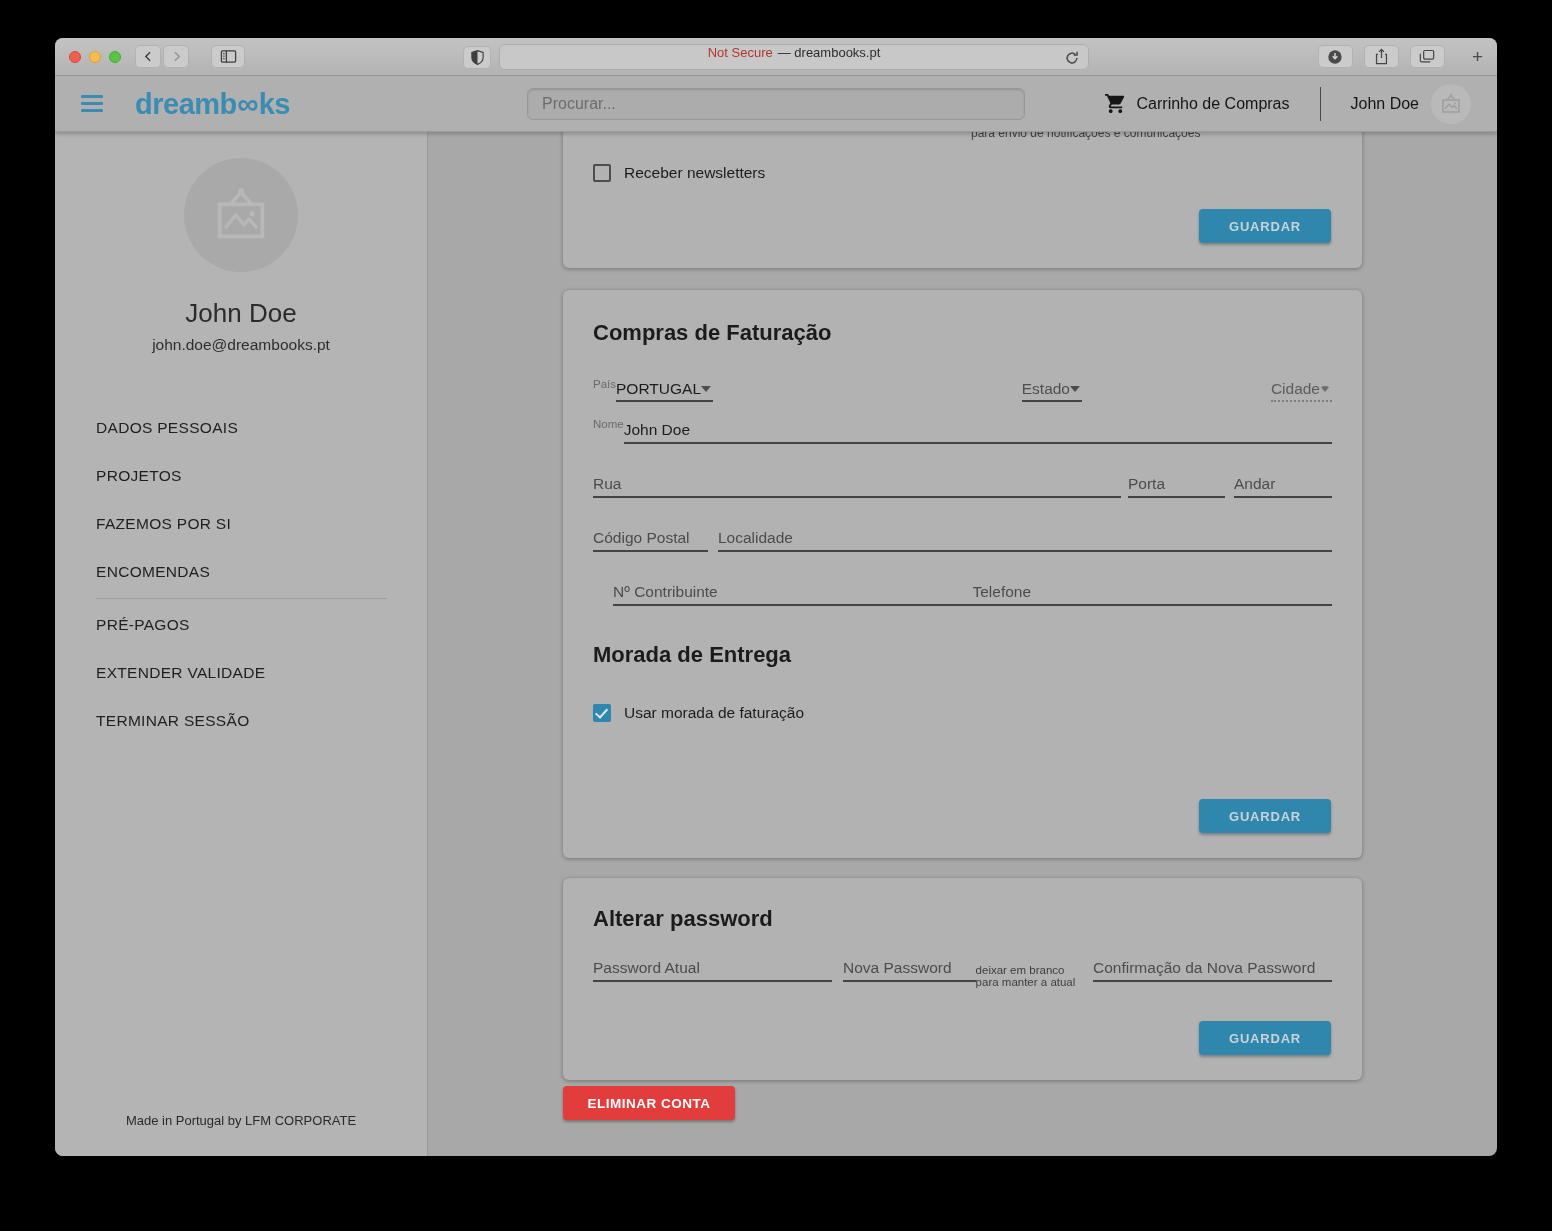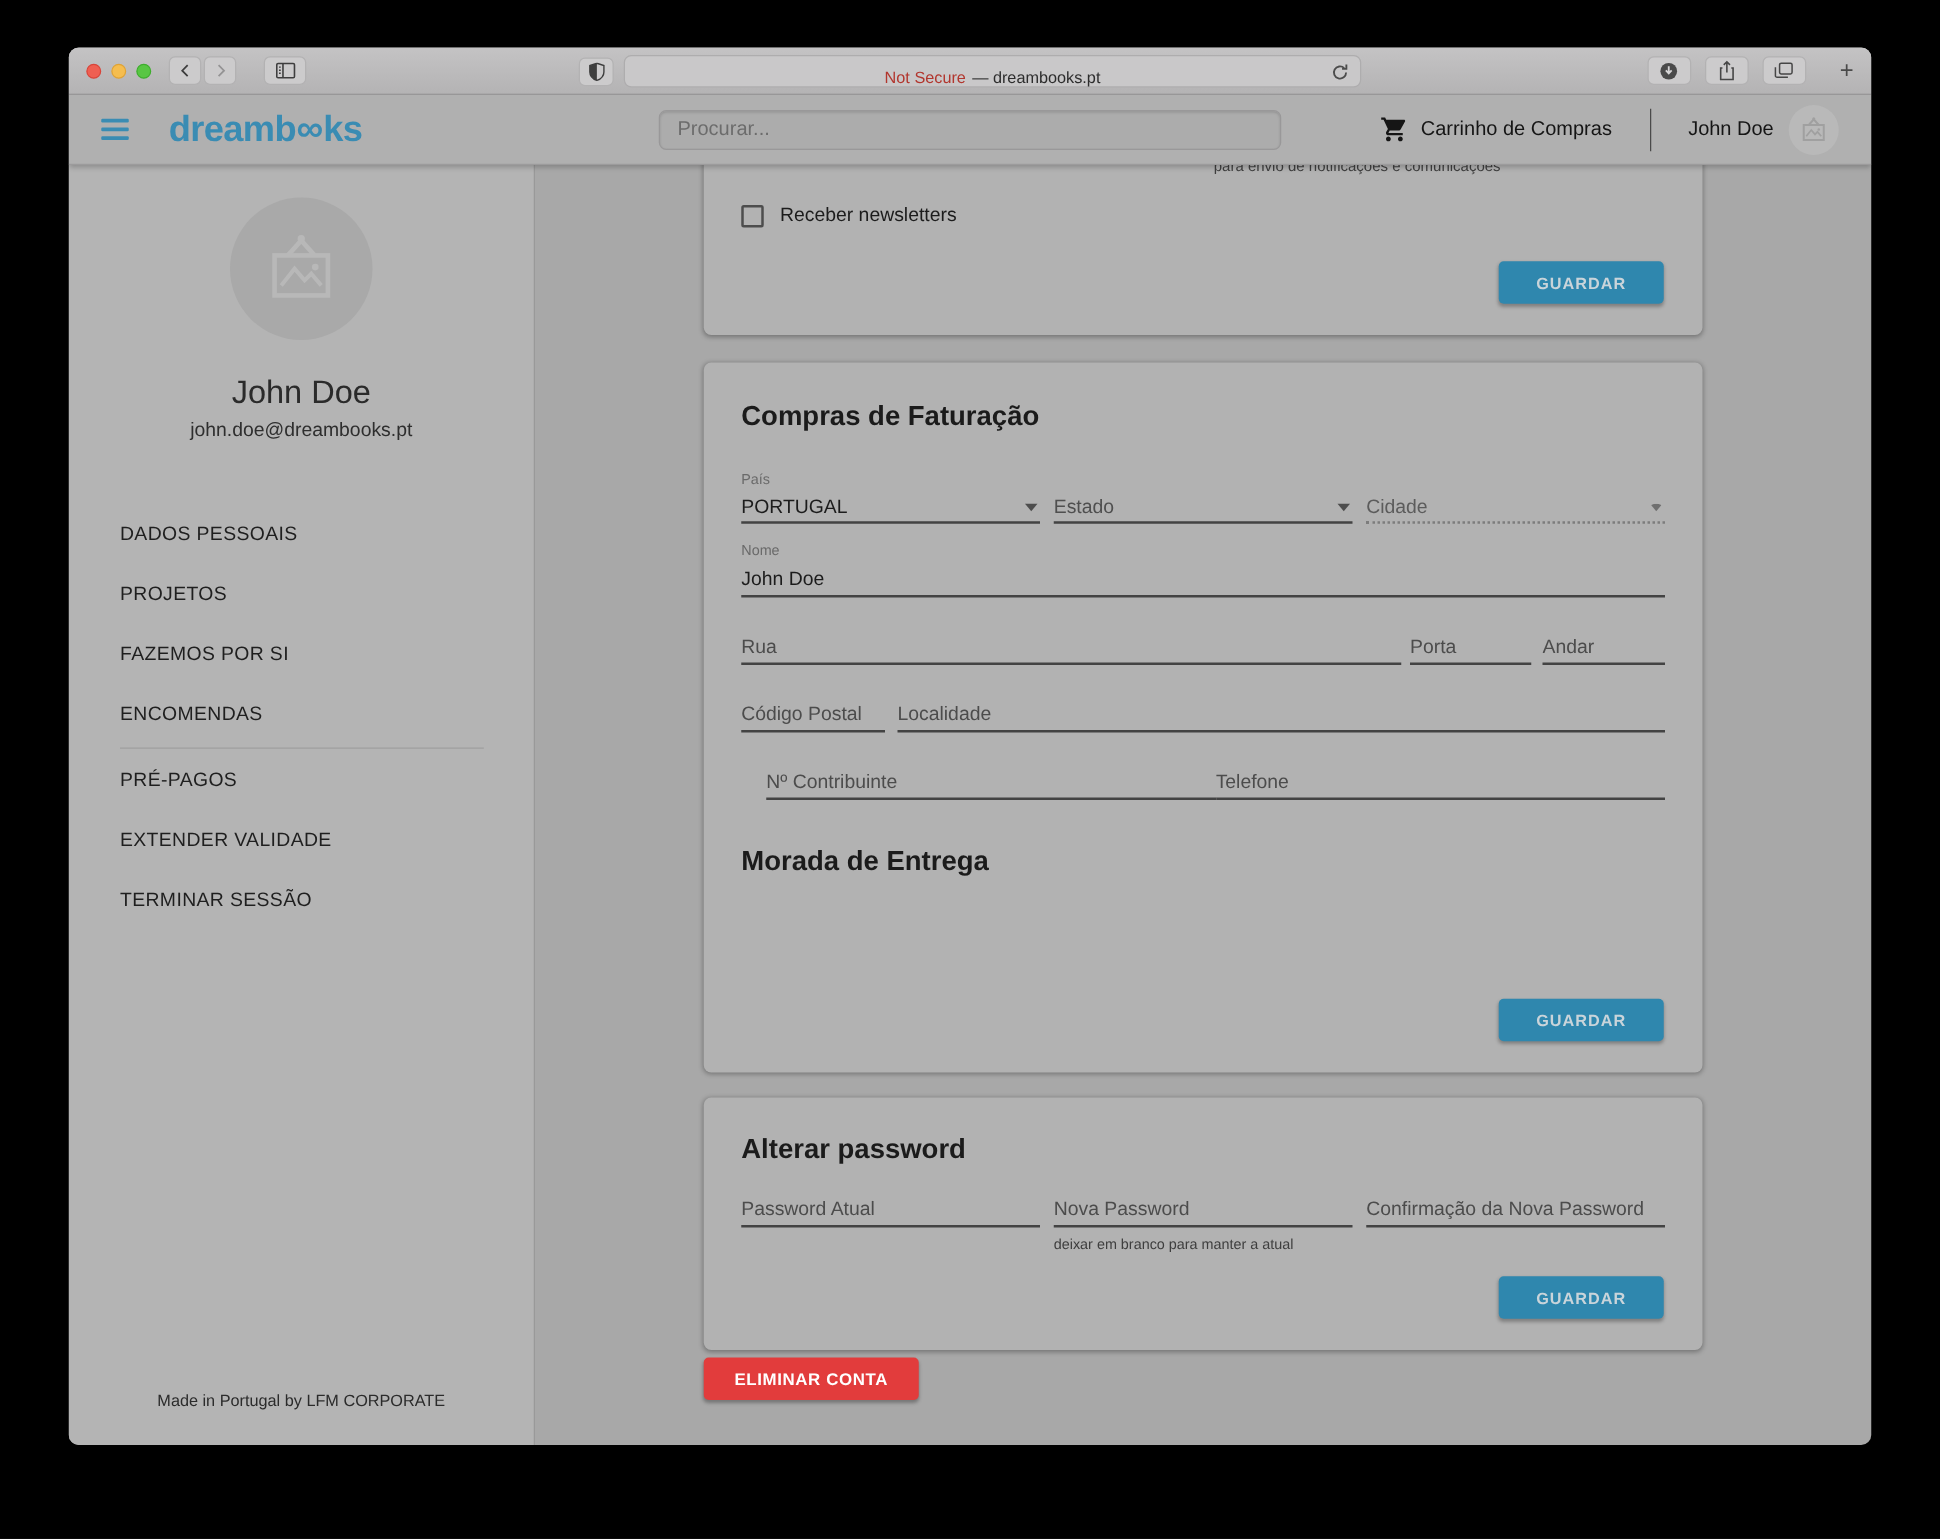--- a/index.html
+++ b/index.html
@@ -20,21 +20,21 @@
   .tb-btn { background:#cccbcc; border:1px solid #b3b2b3; border-radius:5px; height:23px;
             display:flex; align-items:center; justify-content:center; color:#3e3e3e; }
   .nav-group { display:flex; gap:2px; margin-left:14px; }
   .nav-group .tb-btn { width:26px; border-radius:5px; }
   .tb-btn.fwd { color:#949394; }
   .tb-btn.sidebar-toggle { width:34px; margin-left:22px; }
   .tb-center { position:absolute; left:50%; top:0; height:38px; transform:translateX(-50%);
                display:flex; align-items:center; gap:8px; }
   .tb-btn.shield-btn { width:28px; }
   .urlfield { width:590px; height:26px; background:#c9c8c9; border:1px solid #aeadae; border-radius:6px;
-              display:flex; align-items:flex-end; justify-content:center; position:relative; font-size:13px; }
+              display:flex; align-items:flex-start; justify-content:center; position:relative; font-size:13px; }
   .urlfield .sec { color:#b2362e; }
   .urlfield .host { color:#2d2d2d; margin-left:5px; }
   .reload { position:absolute; right:7px; top:4px; width:18px; height:18px; color:#4c4c4c; }
   .tb-right { margin-left:auto; display:flex; align-items:center; gap:11px; }
   .tb-right .tb-btn { width:35px; }
   .newtab { font-size:19px; color:#4a4a4a; margin-left:16px; font-weight:400; }
 
   
   .webheader { height:56px; flex:0 0 56px; background:#b0b0b0; display:flex; align-items:center;
                padding:0 26px; position:relative; border-bottom:1px solid #9c9b9c;
@@ -85,21 +85,21 @@
   .checkbox.checked::after { content:""; position:absolute; left:5px; top:1.5px; width:5px; height:10px;
                              border:solid #dfe9ed; border-width:0 2px 2px 0; transform:rotate(42deg); }
   .chk-label { font-size:15.5px; color:#1c1c1c; }
   .btn-save { position:absolute; width:132px; height:34px; background:#2f87ae; border:none; border-radius:4px;
               color:#c9d4da; font-weight:bold; font-size:13px; letter-spacing:0.8px;
               box-shadow:0 2px 3px rgba(0,0,0,.28); cursor:pointer; font-family:"Liberation Sans", sans-serif; }
   .card-newsletter .btn-save { right:31px; top:139px; }
 
   .card-billing { margin-top:22px; height:568px; padding:28px 30px; }
   .frow { display:flex; }
-  .fcol { display:flex; flex-direction:column; }
+  .fcol { display:flex; flex-direction:row; }
   .flabel { font-size:11.5px; color:#6a6a6a; margin-bottom:5px; }
   .fvalue { font-size:15.5px; color:#1c1c1c; height:24px; display:flex; align-items:center; }
   .selectline { border-bottom:2px solid #434343; display:flex; align-items:center; justify-content:space-between; height:24px; }
   .selectline .fvalue { height:auto; }
   .selectline.disabled { border-bottom:2px dotted #7d7d7d; }
   .ph { color:#4f4f4f; }
   .ph-light { color:#5c5c5c; }
   .arrow-down { width:0; height:0; border-left:5px solid transparent; border-right:5px solid transparent;
                 border-top:6px solid #4d4d4d; margin-right:2px; }
   .arrow-down.light { border-top-color:#6f6f6f; }
@@ -339,20 +339,24 @@
           <div class="fcol contrib-col">
               <input class="uinput" type="text" placeholder="Nº Contribuinte" style="">
             </div>
           <div class="fcol tel-col">
               <input class="uinput" type="text" placeholder="Telefone" style="">
             </div>
         </div>
 
         <div class="card-title shipping-title">Morada de Entrega</div>
 
+        <div class="chk-row">
+          <div class="checkbox checked"></div>
+          <span class="chk-label">Usar morada de faturação</span>
+        </div>
 
         <button class="btn-save">GUARDAR</button>
       </div>
 
       
       <div class="card card-password">
         <div class="card-title">Alterar password</div>
         <div class="frow row-pass">
           <div class="fcol">
             <input class="uinput" type="password" placeholder="Password Atual" style="">

